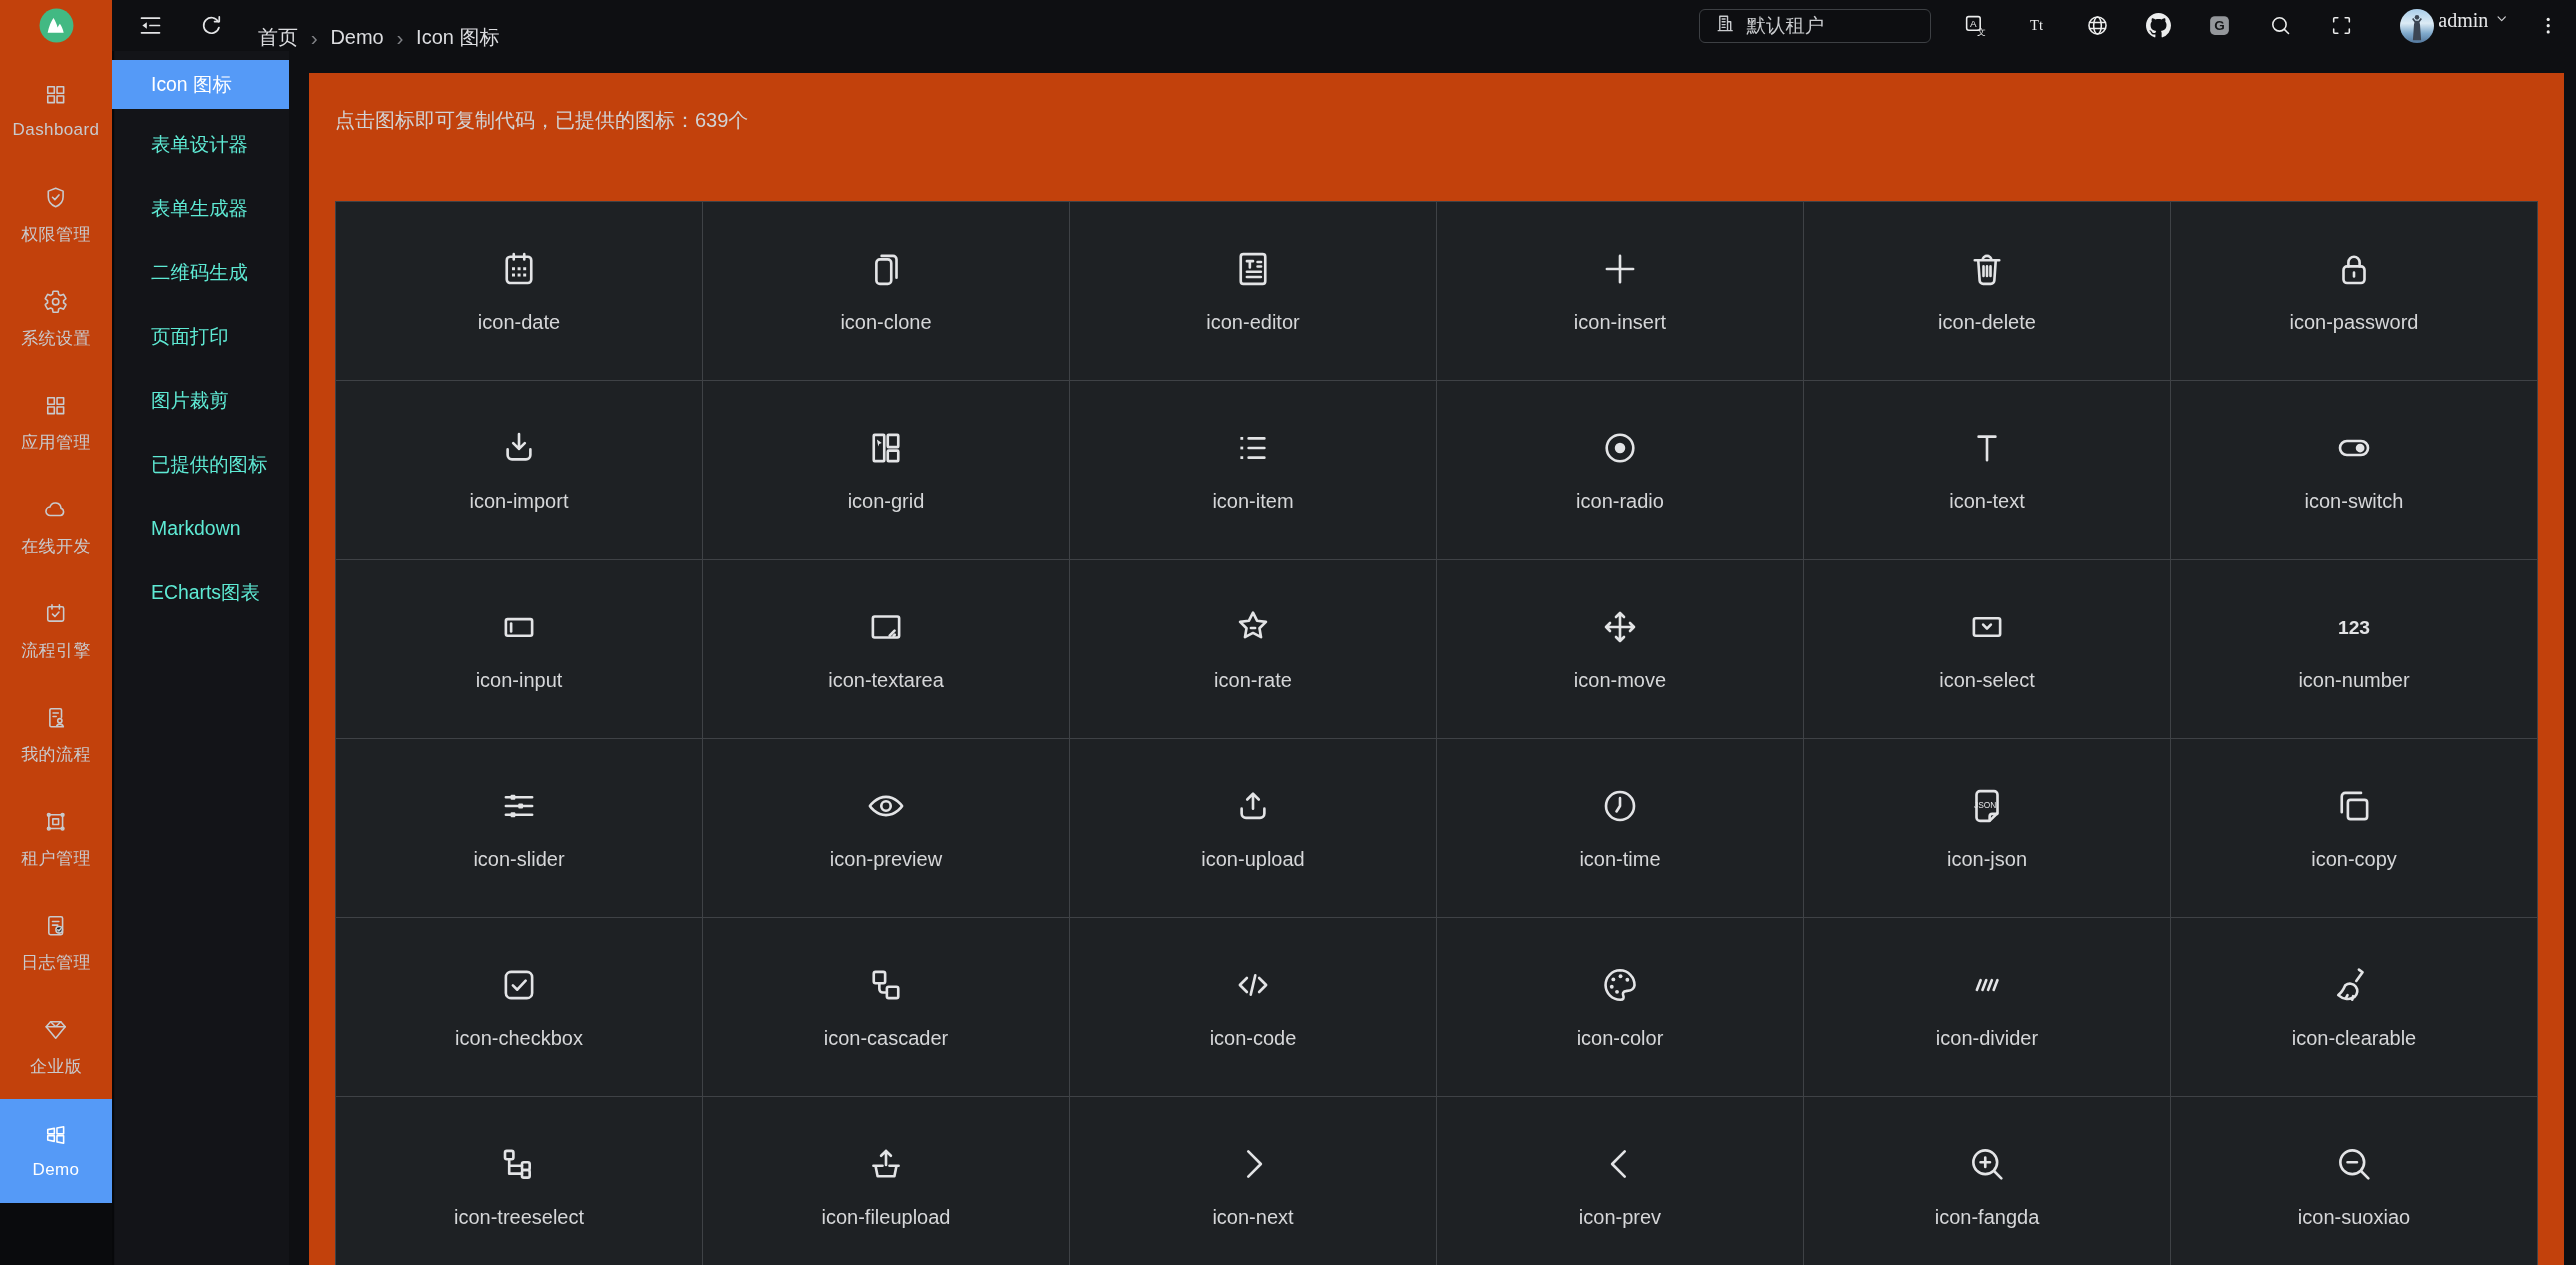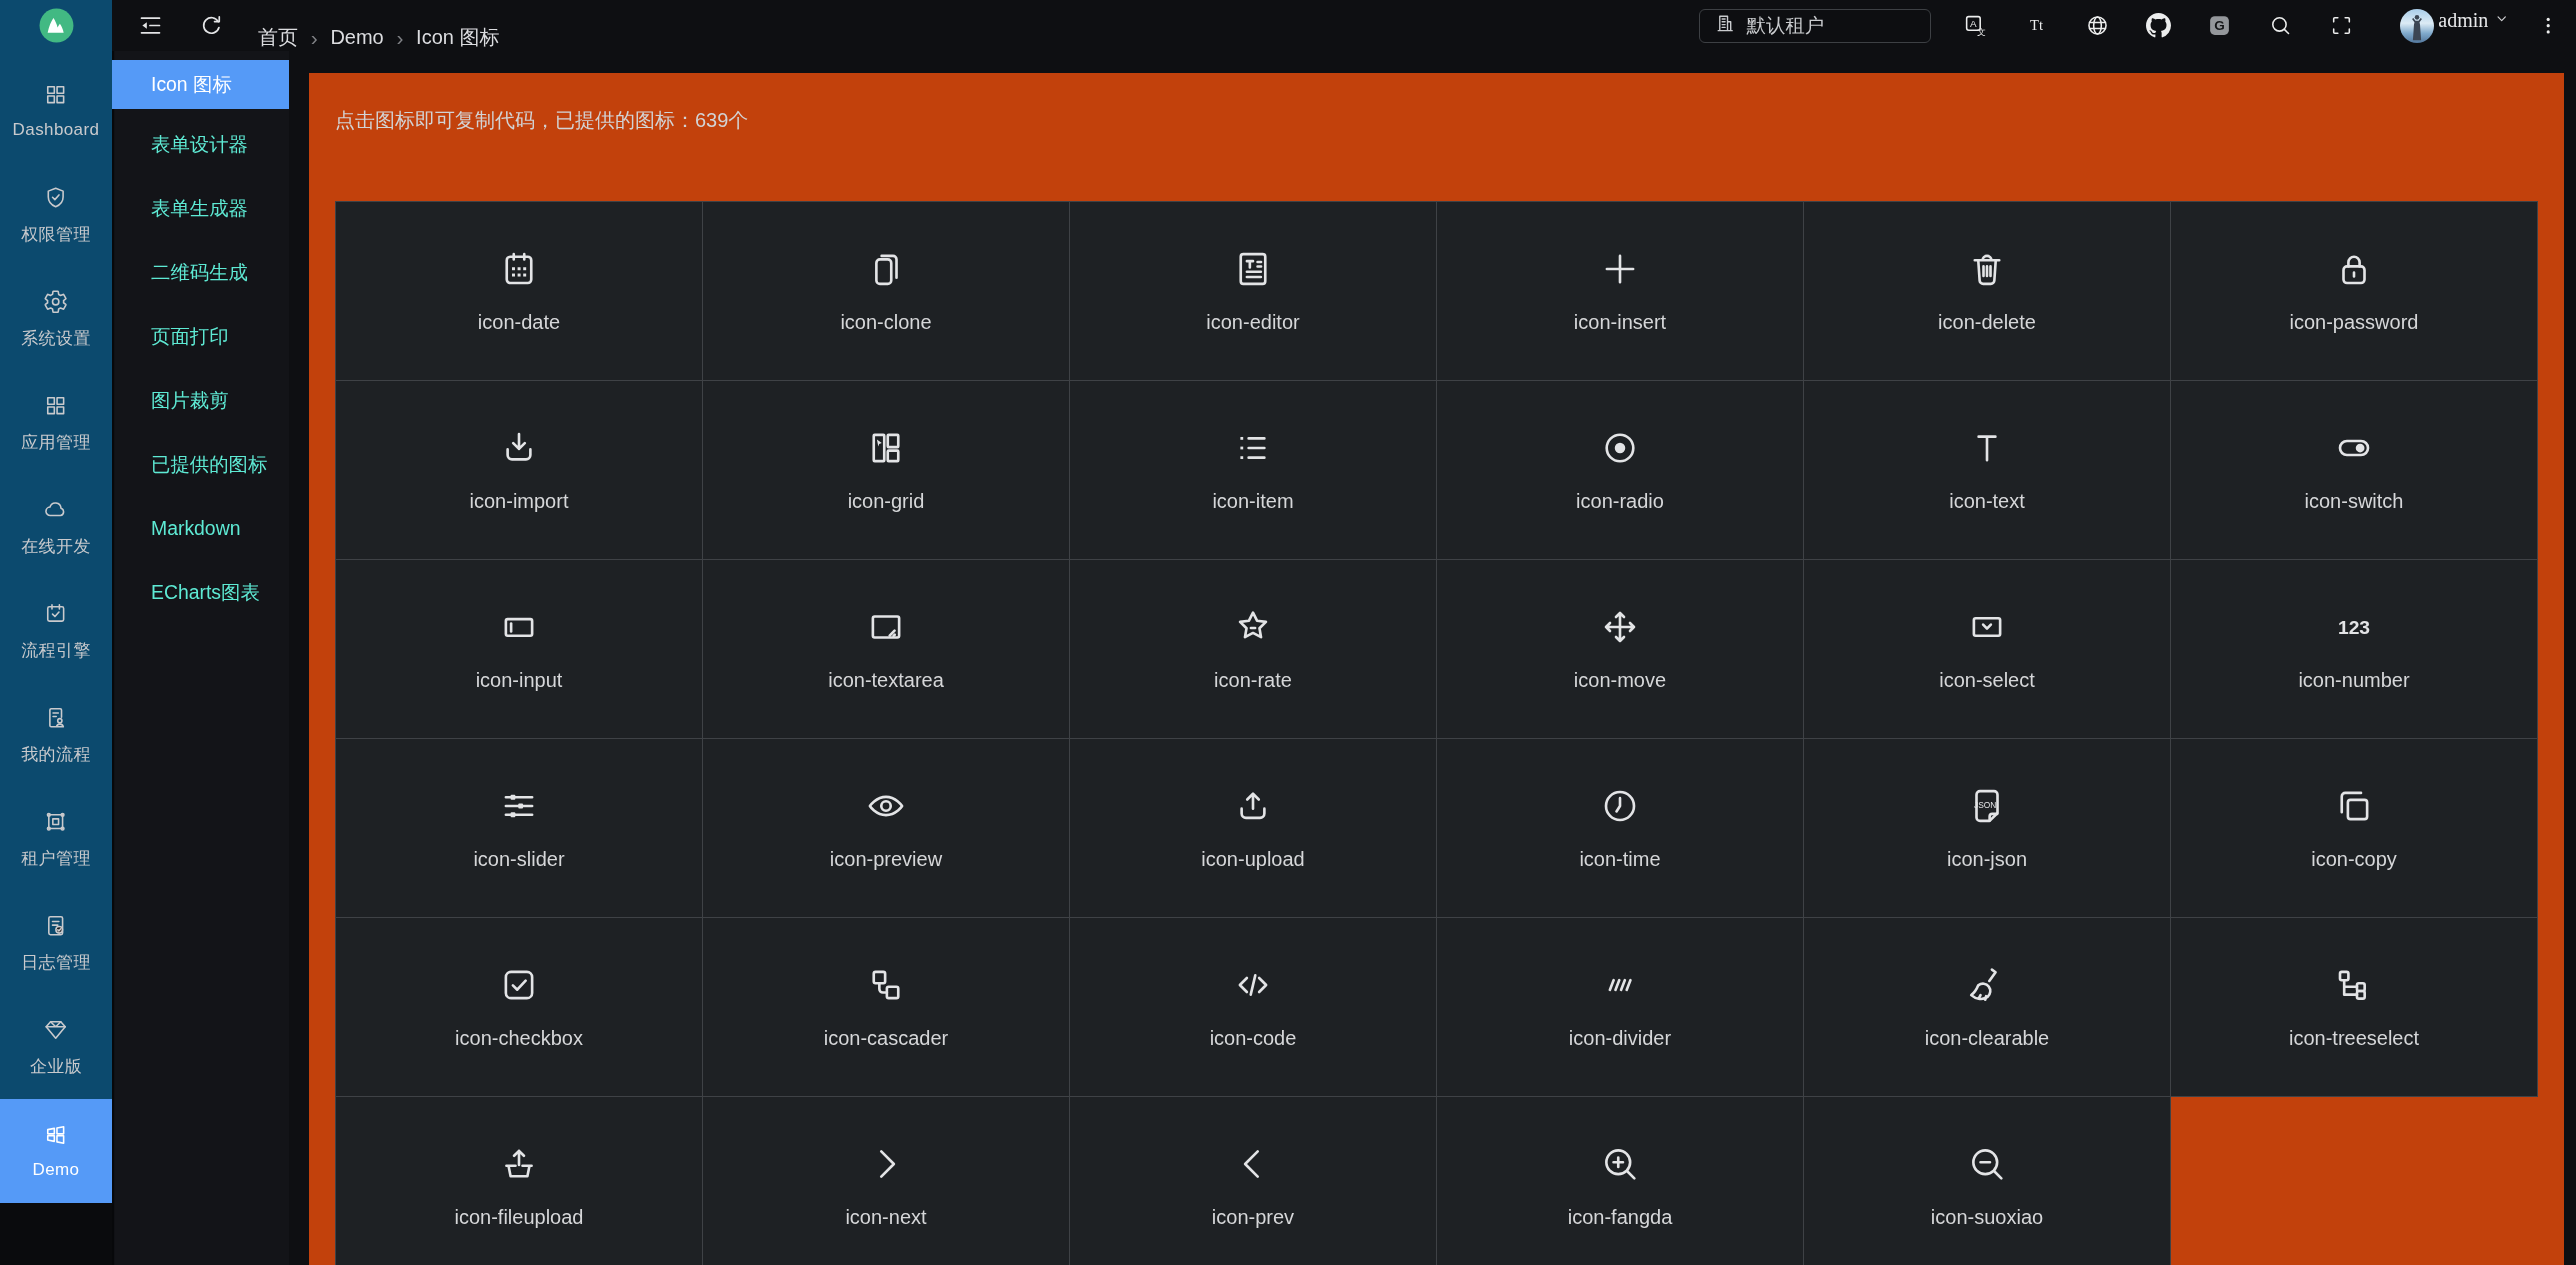--- a/index.html
+++ b/index.html
@@ -2,21 +2,21 @@
 <html style="--accent: #559af7;font-size:12px"><head>
 <meta charset="utf-8">
 <style>
   * { margin:0; padding:0; box-sizing:border-box; }
   html,body { width:2576px; height:1266px; overflow:hidden; background:#0e0f12;
     font-family:"Liberation Sans", sans-serif; }
   .app { display:grid; grid-template-columns:112px 177px 1fr; grid-template-rows:51px 1fr;
          width:2576px; height:1266px; }
 
   
-  .sidebar { grid-row:1/3; grid-column:1; background:#0c4a6e; display:flex; flex-direction:column; position:relative; z-index:3; }
+  .sidebar { grid-row:1/3; grid-column:1; background:#c2410c; display:flex; flex-direction:column; position:relative; z-index:3; }
   .logo { height:51px; display:flex; align-items:center; justify-content:center; cursor:pointer; }
   .logo svg { width:37px; height:37px; }
   .side-nav { margin-top:8.2px; display:flex; flex-direction:column; }
   .side-item { height:104px; display:flex; flex-direction:column; align-items:center; justify-content:center;
                gap:9.7px; color:#c9cacd; cursor:pointer; }
   .side-item svg { width:25.4px; height:25.4px; }
   .side-label { font-size:17px; letter-spacing:0.4px; }
   .side-item.active { background:var(--accent); color:#ffffff; }
   .side-fill { flex:1; background:#0a0b0d; }
 
@@ -459,20 +459,33 @@
             <span class="cell-label">icon-cascader</span>
           </div>
           <div class="cell">
             <span class="cell-ico"><svg viewBox="0 0 24 24" fill="none" stroke="currentColor" stroke-width="1.5" stroke-linecap="round" stroke-linejoin="round">
                 <path d="M8.5 8l-4 4 4 4M15.5 8l4 4-4 4M13.3 6.5l-2.6 11"></path>
               </svg></span>
             <span class="cell-label">icon-code</span>
           </div>
           <div class="cell">
             <span class="cell-ico"><svg viewBox="0 0 24 24" fill="none" stroke="currentColor" stroke-width="1.5" stroke-linecap="round" stroke-linejoin="round">
+                <path d="M12 3.6a8.4 8.4 0 1 0 .3 16.8c1.7 0 2.1-1.1 1.6-2.2-.6-1.3-.1-2.5 1.4-2.7 1.7-.3 4.6-.1 5-3.3A8.4 8.4 0 0 0 12 3.6z"></path>
+                <g fill="currentColor" stroke="none">
+                  <circle cx="8.2" cy="8.8" r="1.1"></circle>
+                  <circle cx="12.3" cy="7" r="1.1"></circle>
+                  <circle cx="16.2" cy="9" r="1.1"></circle>
+                  <circle cx="7.3" cy="13" r="1.1"></circle>
+                  <circle cx="10.3" cy="15.9" r="1.1"></circle>
+                </g>
+              </svg></span>
+            <span class="cell-label">icon-color</span>
+          </div>
+          <div class="cell">
+            <span class="cell-ico"><svg viewBox="0 0 24 24" fill="none" stroke="currentColor" stroke-width="1.5" stroke-linecap="round" stroke-linejoin="round">
                 <path d="M6.2 14.8l2.2-5.6M9.4 14.8l2.2-5.6M12.6 14.8l2.2-5.6M15.8 14.8l2.2-5.6"></path>
               </svg></span>
             <span class="cell-label">icon-divider</span>
           </div>
           <div class="cell">
             <span class="cell-ico"><svg viewBox="0 0 24 24" fill="none" stroke="currentColor" stroke-width="1.5" stroke-linecap="round" stroke-linejoin="round">
                 <path d="M14.8 3.2l2.1 1.5-3.6 5"></path>
                 <path d="M7 12.2c2-1.5 4.6-1.2 6 .7 1.4 1.8 1.1 4.4-.7 5.9-2.5 1.9-6.6 1.5-9.3-1 1.6-1.2 3-3.1 4-5.6z"></path>
                 <path d="M8.3 17.8l-1 1.9M11.5 18.4l-.5 2"></path>
               </svg></span>

